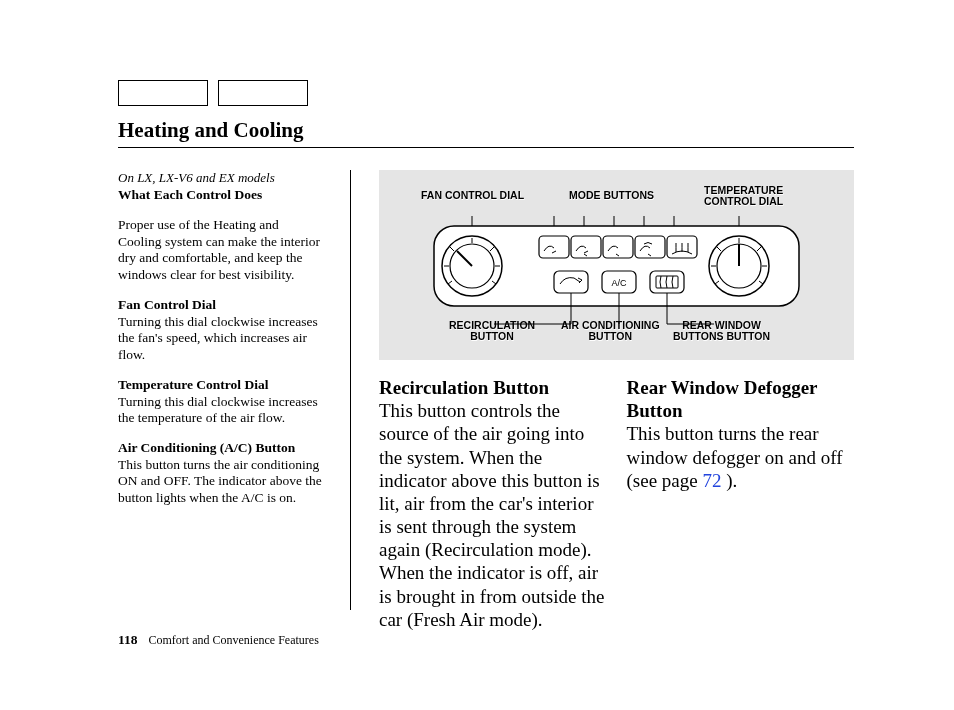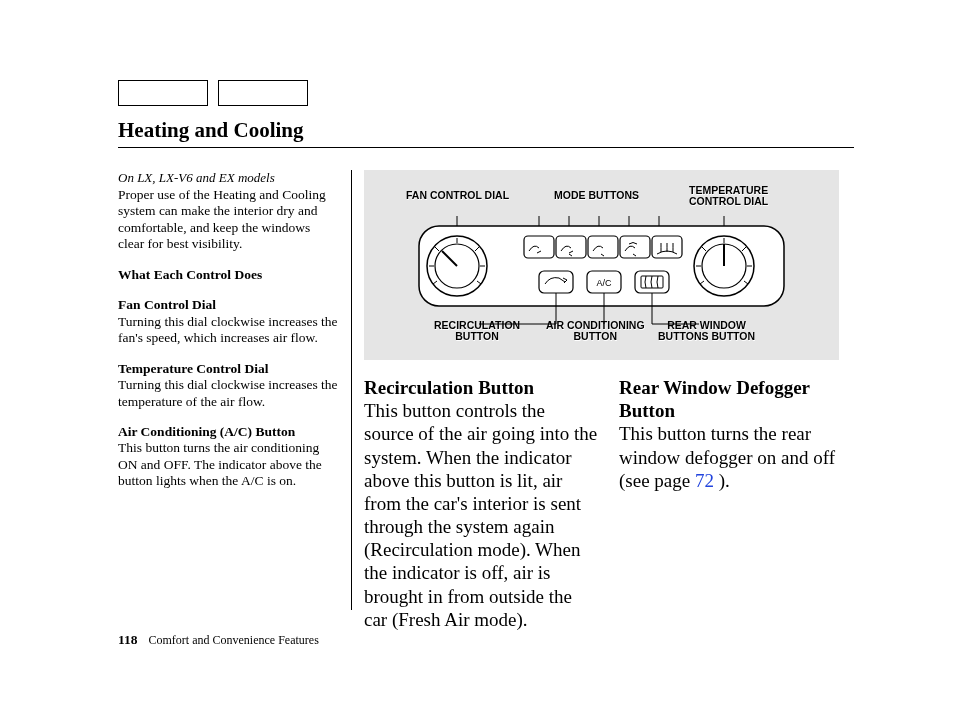--- a/index.html
+++ b/index.html
@@ -35,21 +35,21 @@
     margin: 0 0 4px 0;
   }
   .title-rule {
     border: none;
     border-top: 1.2px solid #000;
     margin: 0 0 22px 0;
   }
   .columns {
     display: flex;
     align-items: flex-start;
-    gap: 0;
+    gap: 16px;
     height: 450px;
   }
   .col-left {
     width: 233px;
     padding-right: 12px;
     box-sizing: border-box;
     font-size: 13.5px;
     line-height: 1.22;
   }
   .vrule {
@@ -137,23 +137,23 @@
     <div class="top-box"></div>
   </div>
 
   <h1 class="page-title">Heating and Cooling</h1>
   <hr class="title-rule">
 
   <div class="columns">
 
     <div class="col-left">
       <div class="italic-note">On LX, LX-V6 and EX models</div>
+      <div class="para bold-head">What Each Control Does</div>
+
       <div class="para">Proper use of the Heating and Cooling system can make the interior dry and comfortable, and keep the windows clear for best visibility.</div>
-
-      <div class="para bold-head">What Each Control Does</div>
 
       <div class="subhead-block">
         <div class="bold-head nomargin">Fan Control Dial</div>
         <div>Turning this dial clockwise increases the fan's speed, which increases air flow.</div>
       </div>
 
       <div class="subhead-block">
         <div class="bold-head nomargin">Temperature Control Dial</div>
         <div>Turning this dial clockwise increases the temperature of the air flow.</div>
       </div>

